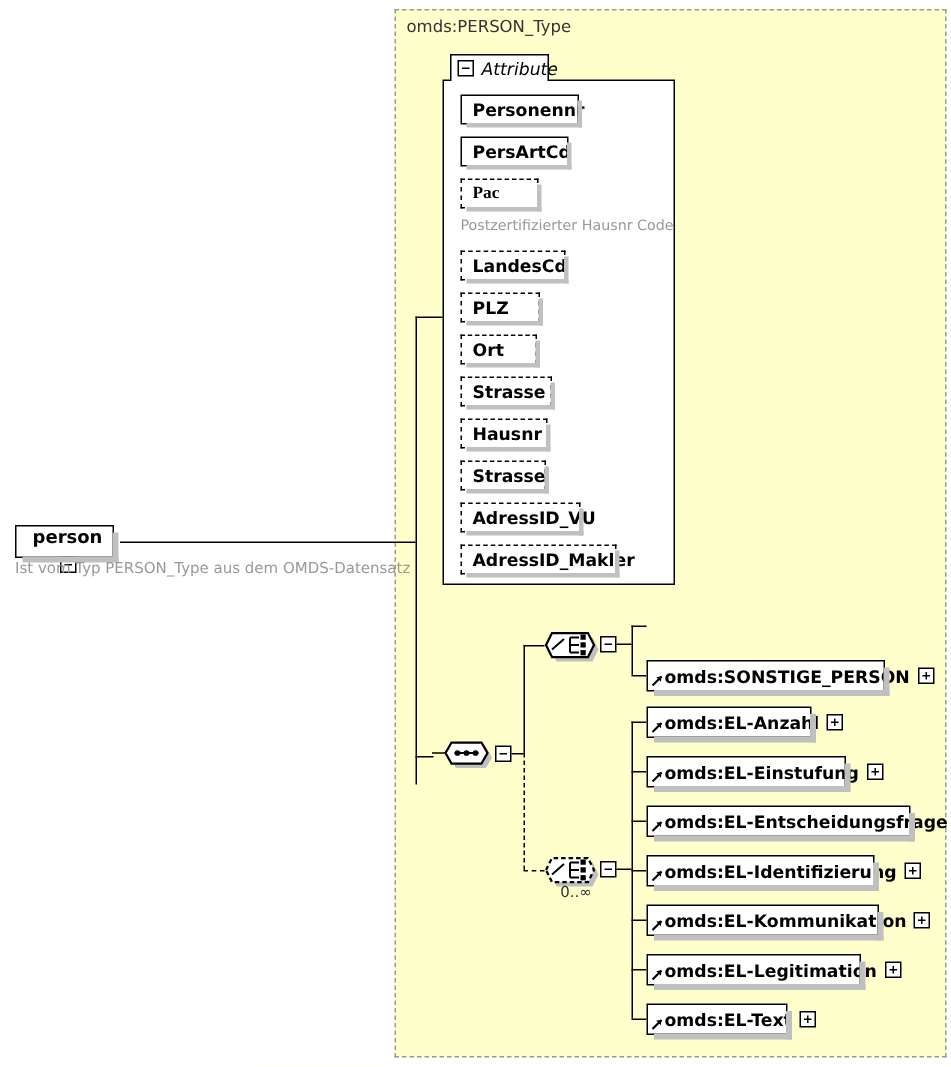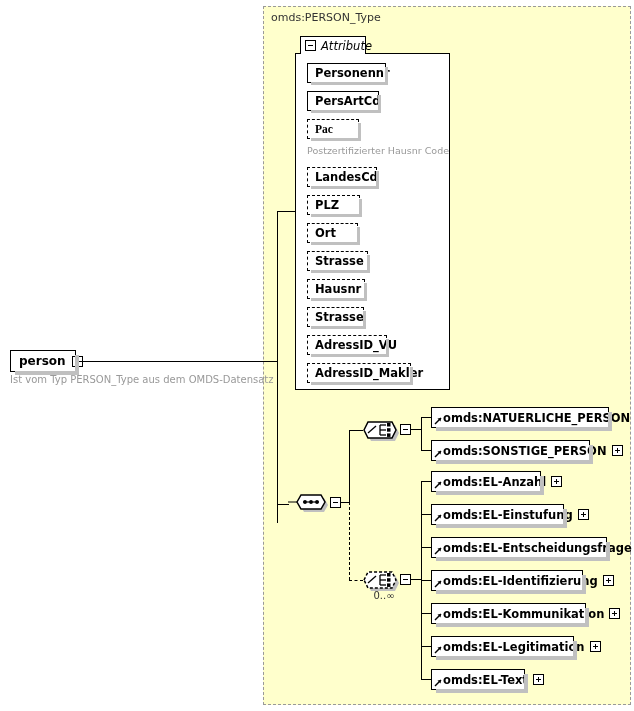--- a/index.html
+++ b/index.html
@@ -199,21 +199,21 @@
     <span>AdressID_VU</span>
     <i class="shadow"></i>
       <i class="shadow-r"></i>
   </div>
   <div class="attr-box opt" style="left:307px;top:363px;width:104px;">
     <span>AdressID_Makler</span>
     <i class="shadow"></i>
       <i class="shadow-r"></i>
   </div>
 
-  <div class="root-node" style="left:10px;top:350px;width:66px;">
+  <div class="root-node" style="left:10px;top:350px;width:66px;flex-direction:column;">
     <span>person</span>
     <span class="expander"></span>
     <i class="shadow"></i>
     <i class="shadow-r"></i>
   </div>
   <div class="root-doc" style="left:10px;top:374px;">Ist vom Typ PERSON_Type aus dem OMDS-Datensatz</div>
 
   <div class="ln h" style="left:80px;top:361px;width:197px;"></div>
   <div class="ln v" style="left:277px;top:211px;height:312px;"></div>
 
@@ -254,30 +254,20 @@
       <rect x="26" y="11.2" width="3.5" height="3.5" fill="#000"></rect>
       <rect x="26" y="16.4" width="3.5" height="3.5" fill="#000"></rect>
     </svg>
   </div>
   <div class="expander" style="position:absolute;left:400px;top:424px;"></div>
   <div class="ln h" style="left:411px;top:429px;width:10px;"></div>
   <div class="ln v" style="left:421px;top:417px;height:33px;"></div>
   <div class="ln h" style="left:421px;top:417px;width:10px;"></div>
   <div class="ln h" style="left:421px;top:450px;width:10px;"></div>
 
-  <div class="node" style="left:431px;top:407px;width:178px;">
-    <svg class="ref-arrow" viewBox="0 0 8 8">
-      <line x1="1" y1="7" x2="7" y2="1" stroke="#000" stroke-width="1.4"></line>
-      <polygon points="7,1 3.5,1.4 6.6,4.5" fill="#000"></polygon>
-    </svg>
-    <span>omds:NATUERLICHE_PERSON</span>
-
-    <i class="shadow"></i>
-      <i class="shadow-r"></i>
-  </div>
   <div class="node" style="left:431px;top:440px;width:159px;">
     <svg class="ref-arrow" viewBox="0 0 8 8">
       <line x1="1" y1="7" x2="7" y2="1" stroke="#000" stroke-width="1.4"></line>
       <polygon points="7,1 3.5,1.4 6.6,4.5" fill="#000"></polygon>
     </svg>
     <span>omds:SONSTIGE_PERSON</span>
     <span class="expander plus"></span>
     <i class="shadow"></i>
       <i class="shadow-r"></i>
   </div>

